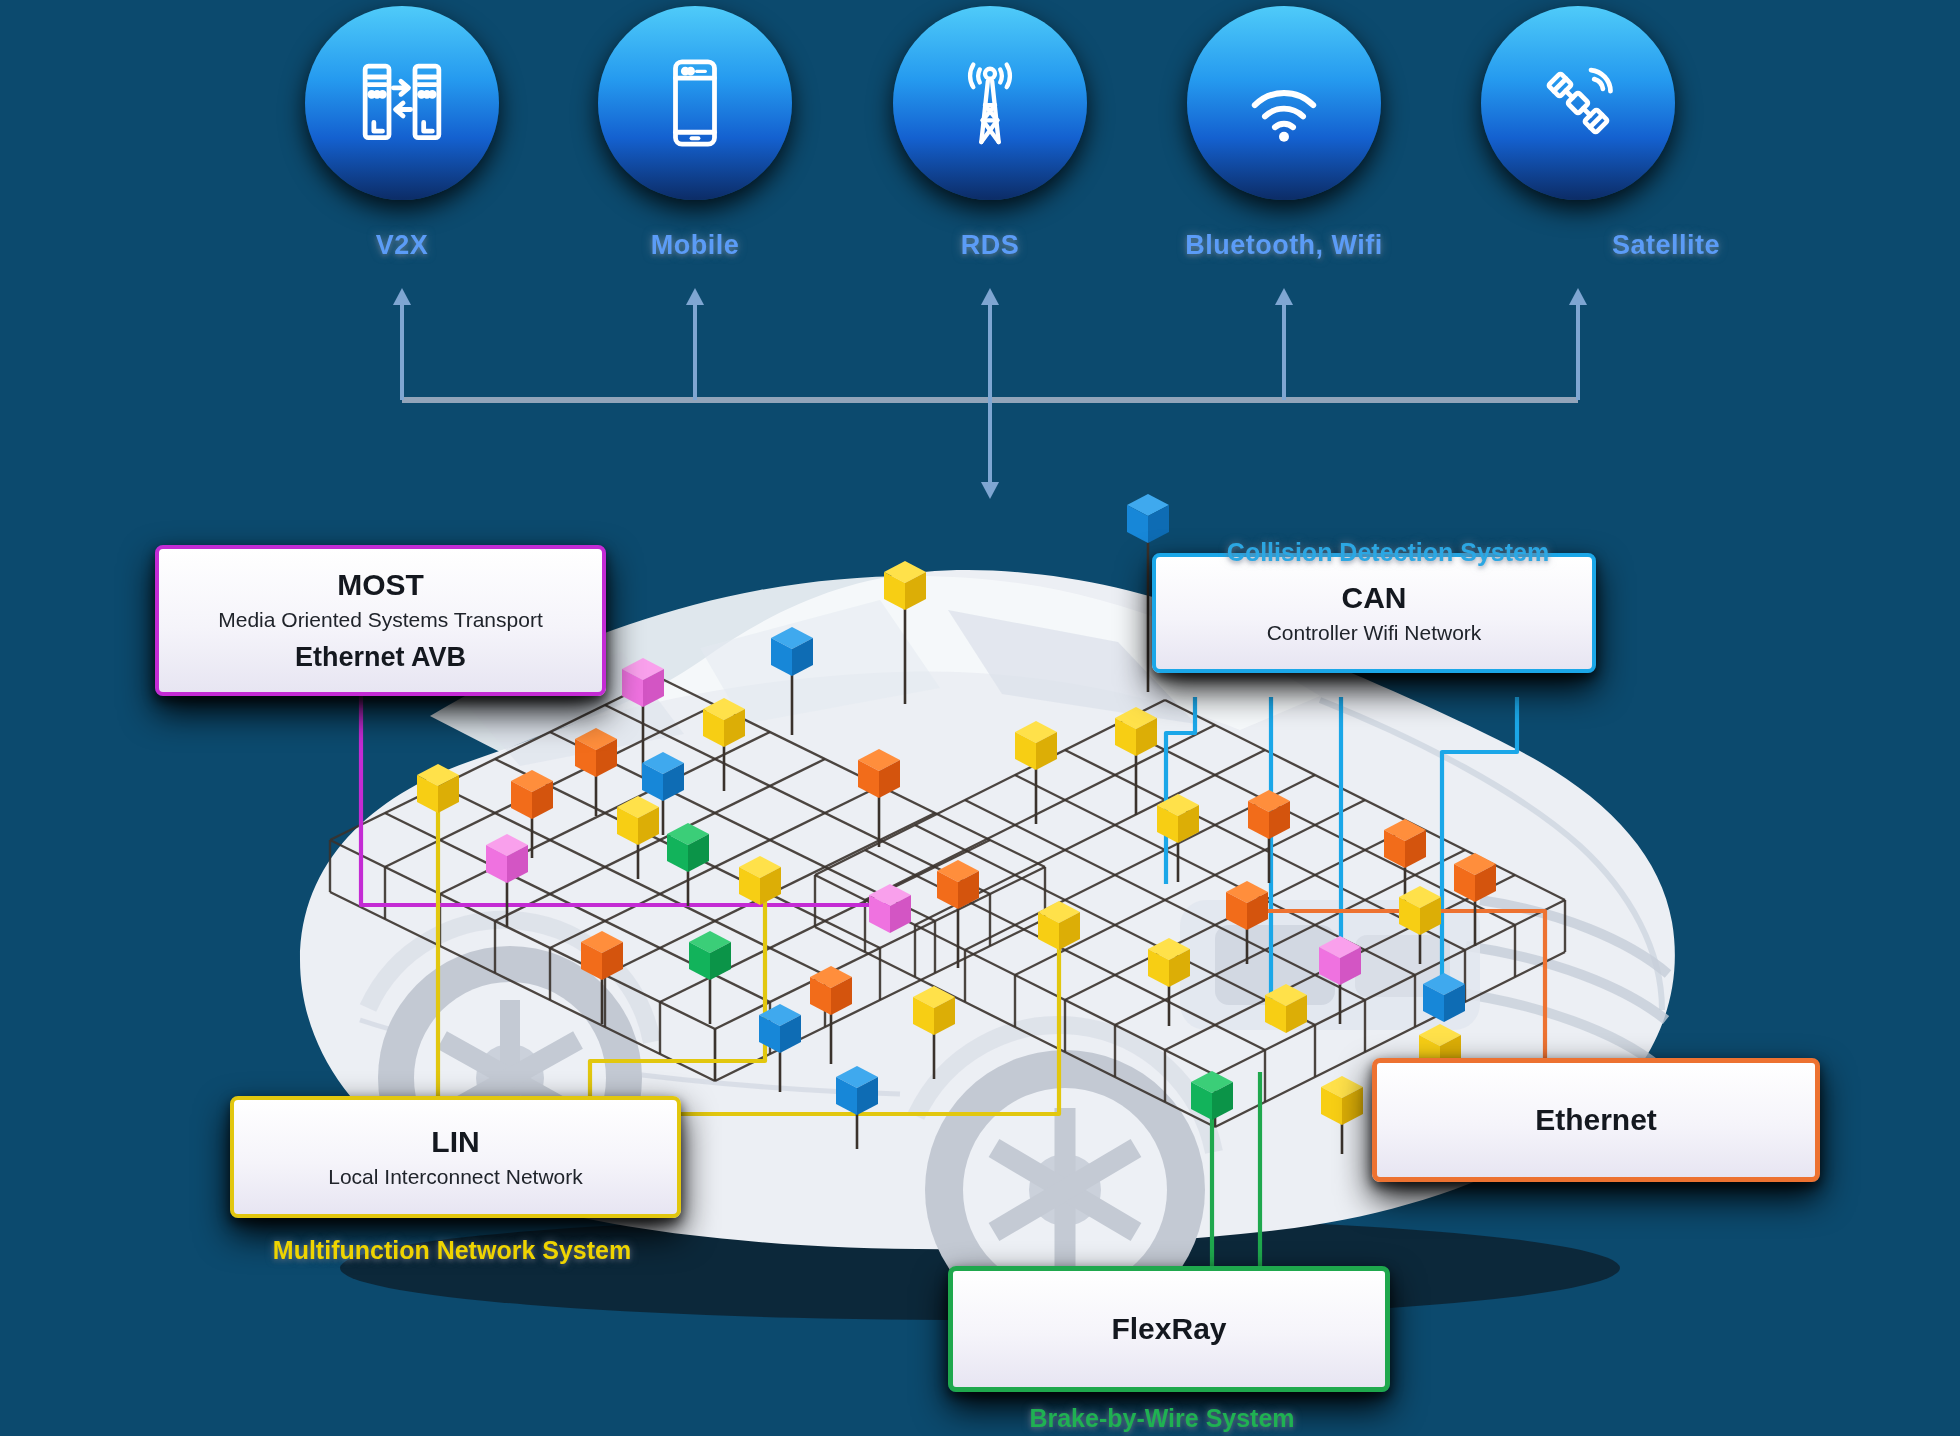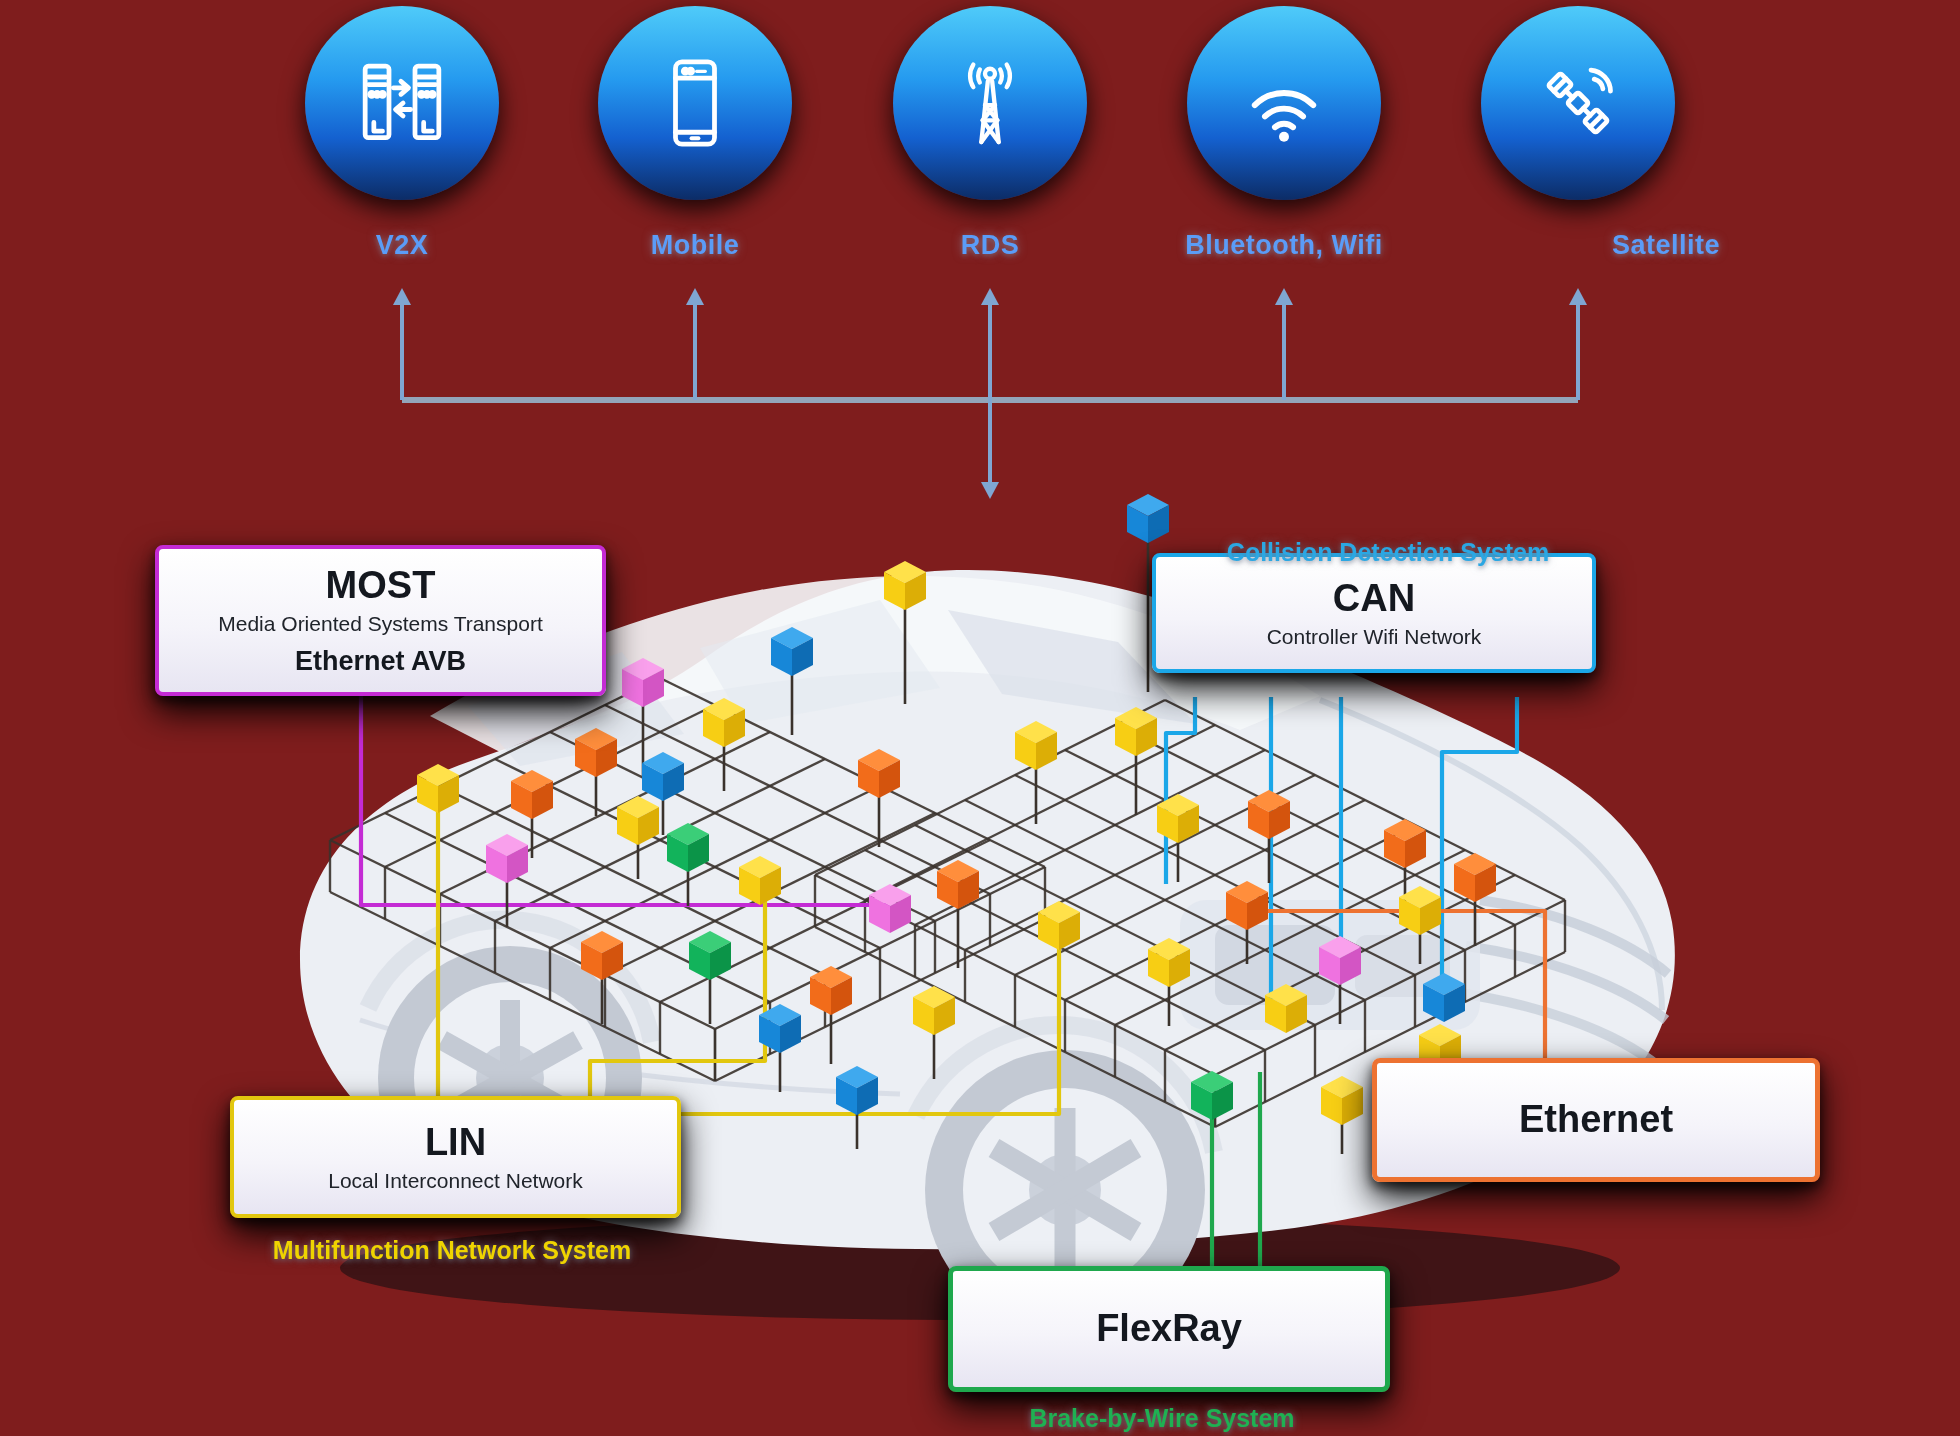--- a/index.html
+++ b/index.html
@@ -1,33 +1,33 @@
 <!DOCTYPE html>
 <html style="--most: #C42BD4; --can: #1BA7E8; --can_label: #2BA7E3; --lin: #E2C70E; --lin_label: #EFD400; --ethernet: #ED7231; --flexray: #1FA84D; --flexray_label: #1FB152; --icon_label: #5B9CF7; --tree: #7FA6D2; --bus: #93A5BA; --mesh: #3A322C;"><head>
 <meta charset="utf-8">
 <style>
   html,body{margin:0;padding:0;background:#000;}
-  .stage{position:relative;width:1960px;height:1436px;background:#7f1d1d;overflow:hidden;
+  .stage{position:relative;width:1960px;height:1436px;background:#0c4a6e;overflow:hidden;
          font-family:"Liberation Sans", sans-serif;}
   svg.layer{position:absolute;left:0;top:0;}
   
   .chip{position:absolute;width:194px;height:194px;border-radius:50%;
         background:linear-gradient(180deg,#4FCBF9 0%,#259AEF 38%,#1461D0 68%,#0C2C66 100%);
         display:flex;align-items:center;justify-content:center;
         box-shadow:0 10px 24px rgba(0,0,0,.8);}
   .chip svg{width:104px;height:104px;}
   .chip-label{position:absolute;width:260px;text-align:center;font-size:27px;font-weight:bold;
         color:var(--icon_label,#5B9CF7);letter-spacing:.5px;
         text-shadow:0 0 10px rgba(150,165,190,.55), 0 2px 4px rgba(110,120,140,.45);}
   
   .pbox{position:absolute;border-radius:8px;
         background:linear-gradient(180deg,#FFFFFF 0%,#F5F4FA 55%,#E7E5F2 100%);
         display:flex;flex-direction:column;align-items:center;justify-content:center;
         box-shadow:0 16px 34px rgba(0,0,0,.95), 0 5px 12px rgba(0,0,0,.65);}
-  .pbox .t{font-size:38px;font-weight:bold;color:#14181f;line-height:1.15;}
+  .pbox .t{font-size:30px;font-weight:bold;color:#14181f;line-height:1.15;}
   .pbox .s{font-size:21px;color:#20242b;margin-top:4px;line-height:1.2;}
   .pbox .x{font-size:27px;font-weight:bold;color:#14181f;margin-top:10px;}
   #box-most{left:155px;top:545px;width:443px;height:143px;border:4px solid var(--most);}
   #box-can{left:1152px;top:553px;width:436px;height:112px;border:4px solid var(--can);}
   #box-lin{left:230px;top:1096px;width:443px;height:114px;border:4px solid var(--lin);}
   #box-ethernet{left:1372px;top:1058px;width:438px;height:114px;border:5px solid var(--ethernet);}
   #box-flexray{left:948px;top:1266px;width:432px;height:116px;border:5px solid var(--flexray);}
   .cat{position:absolute;transform:translateX(-50%);font-size:25px;font-weight:bold;white-space:nowrap;
        text-shadow:0 0 9px rgba(140,150,170,.6), 0 2px 4px rgba(90,100,120,.5);}
   #cat-collision{left:1388px;top:538px;color:var(--can_label);}

